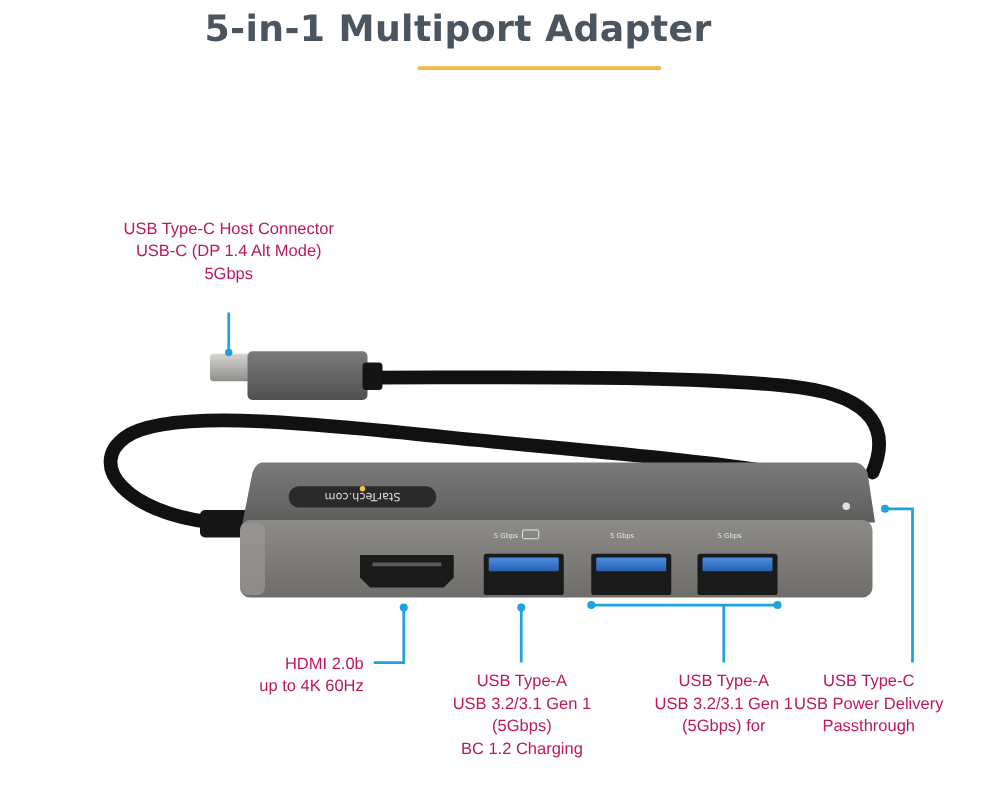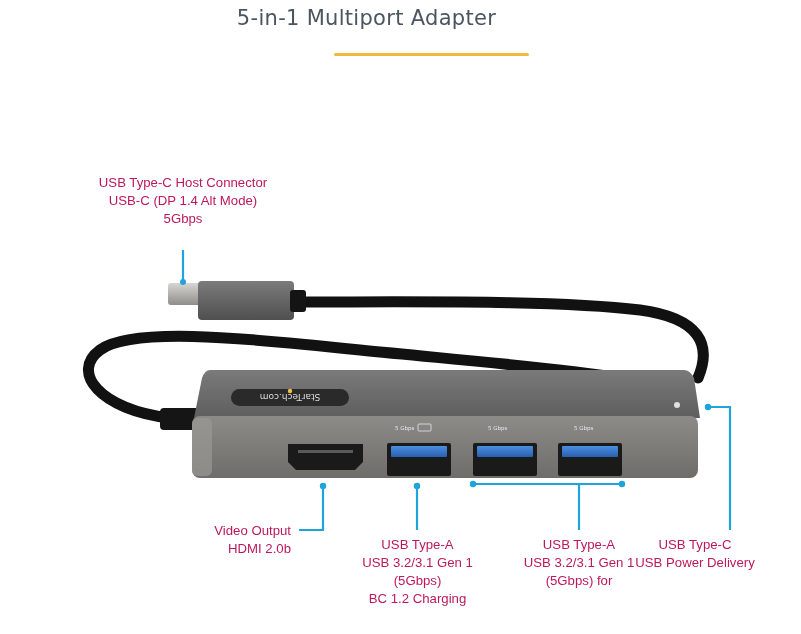--- a/index.html
+++ b/index.html
@@ -1,19 +1,19 @@
 <!DOCTYPE html>
 <html><head>
 <meta charset="utf-8">
 <style>
   html, body { margin:0; padding:0; background:#ffffff; }
   body { width:801px; height:634px; position:relative; overflow:hidden;
          font-family:"Liberation Sans", "DejaVu Sans", sans-serif; color:#1e1e1e; }
   .title { position:absolute; left:0; width:733px; top:6px; text-align:center;
-           font-family:"DejaVu Sans", sans-serif; font-weight:400; font-size:21px;
+           font-family:"DejaVu Sans", sans-serif; font-weight:700; font-size:29px;
            color:#4a5560; letter-spacing:0.3px; }
   .title-underline { position:absolute; left:334px; top:53px; width:195px; height:3px;
            background:#f3b83c; border-radius:2px; }
   .label { position:absolute; font-size:13.2px; line-height:18px; color:#be185d; }
   .label div { white-space:nowrap; }
   .center { text-align:center; }
   .right { text-align:right; }
   svg.art { position:absolute; left:0; top:0; }
   .port-speed { font-family:"DejaVu Sans", sans-serif; font-size:5.5px; fill:#e8e8e8; }
 </style>
@@ -112,33 +112,34 @@
   </g>
 </svg>
 
 <div class="label center" style="left:88px; top:174px; width:190px;">
   <div>USB Type-C Host Connector</div>
   <div>USB-C (DP 1.4 Alt Mode)</div>
   <div>5Gbps</div>
 </div>
 
 <div class="label right" style="left:120px; top:522px; width:171px;">
-  <div>Video Output</div>
   <div>HDMI 2.0b</div>
+  <div>up to 4K 60Hz</div>
 </div>
 
 <div class="label center" style="left:345px; top:536px; width:145px;">
   <div>USB Type-A</div>
   <div>USB 3.2/3.1 Gen 1</div>
   <div>(5Gbps)</div>
   <div>BC 1.2 Charging</div>
 </div>
 
 <div class="label center" style="left:505px; top:536px; width:148px;">
   <div>USB Type-A</div>
   <div>USB 3.2/3.1 Gen 1</div>
   <div>(5Gbps) for</div>
 </div>
 
 <div class="label center" style="left:622px; top:536px; width:146px;">
   <div>USB Type-C</div>
   <div>USB Power Delivery</div>
+  <div>Passthrough</div>
 </div>
 
 </body></html>

